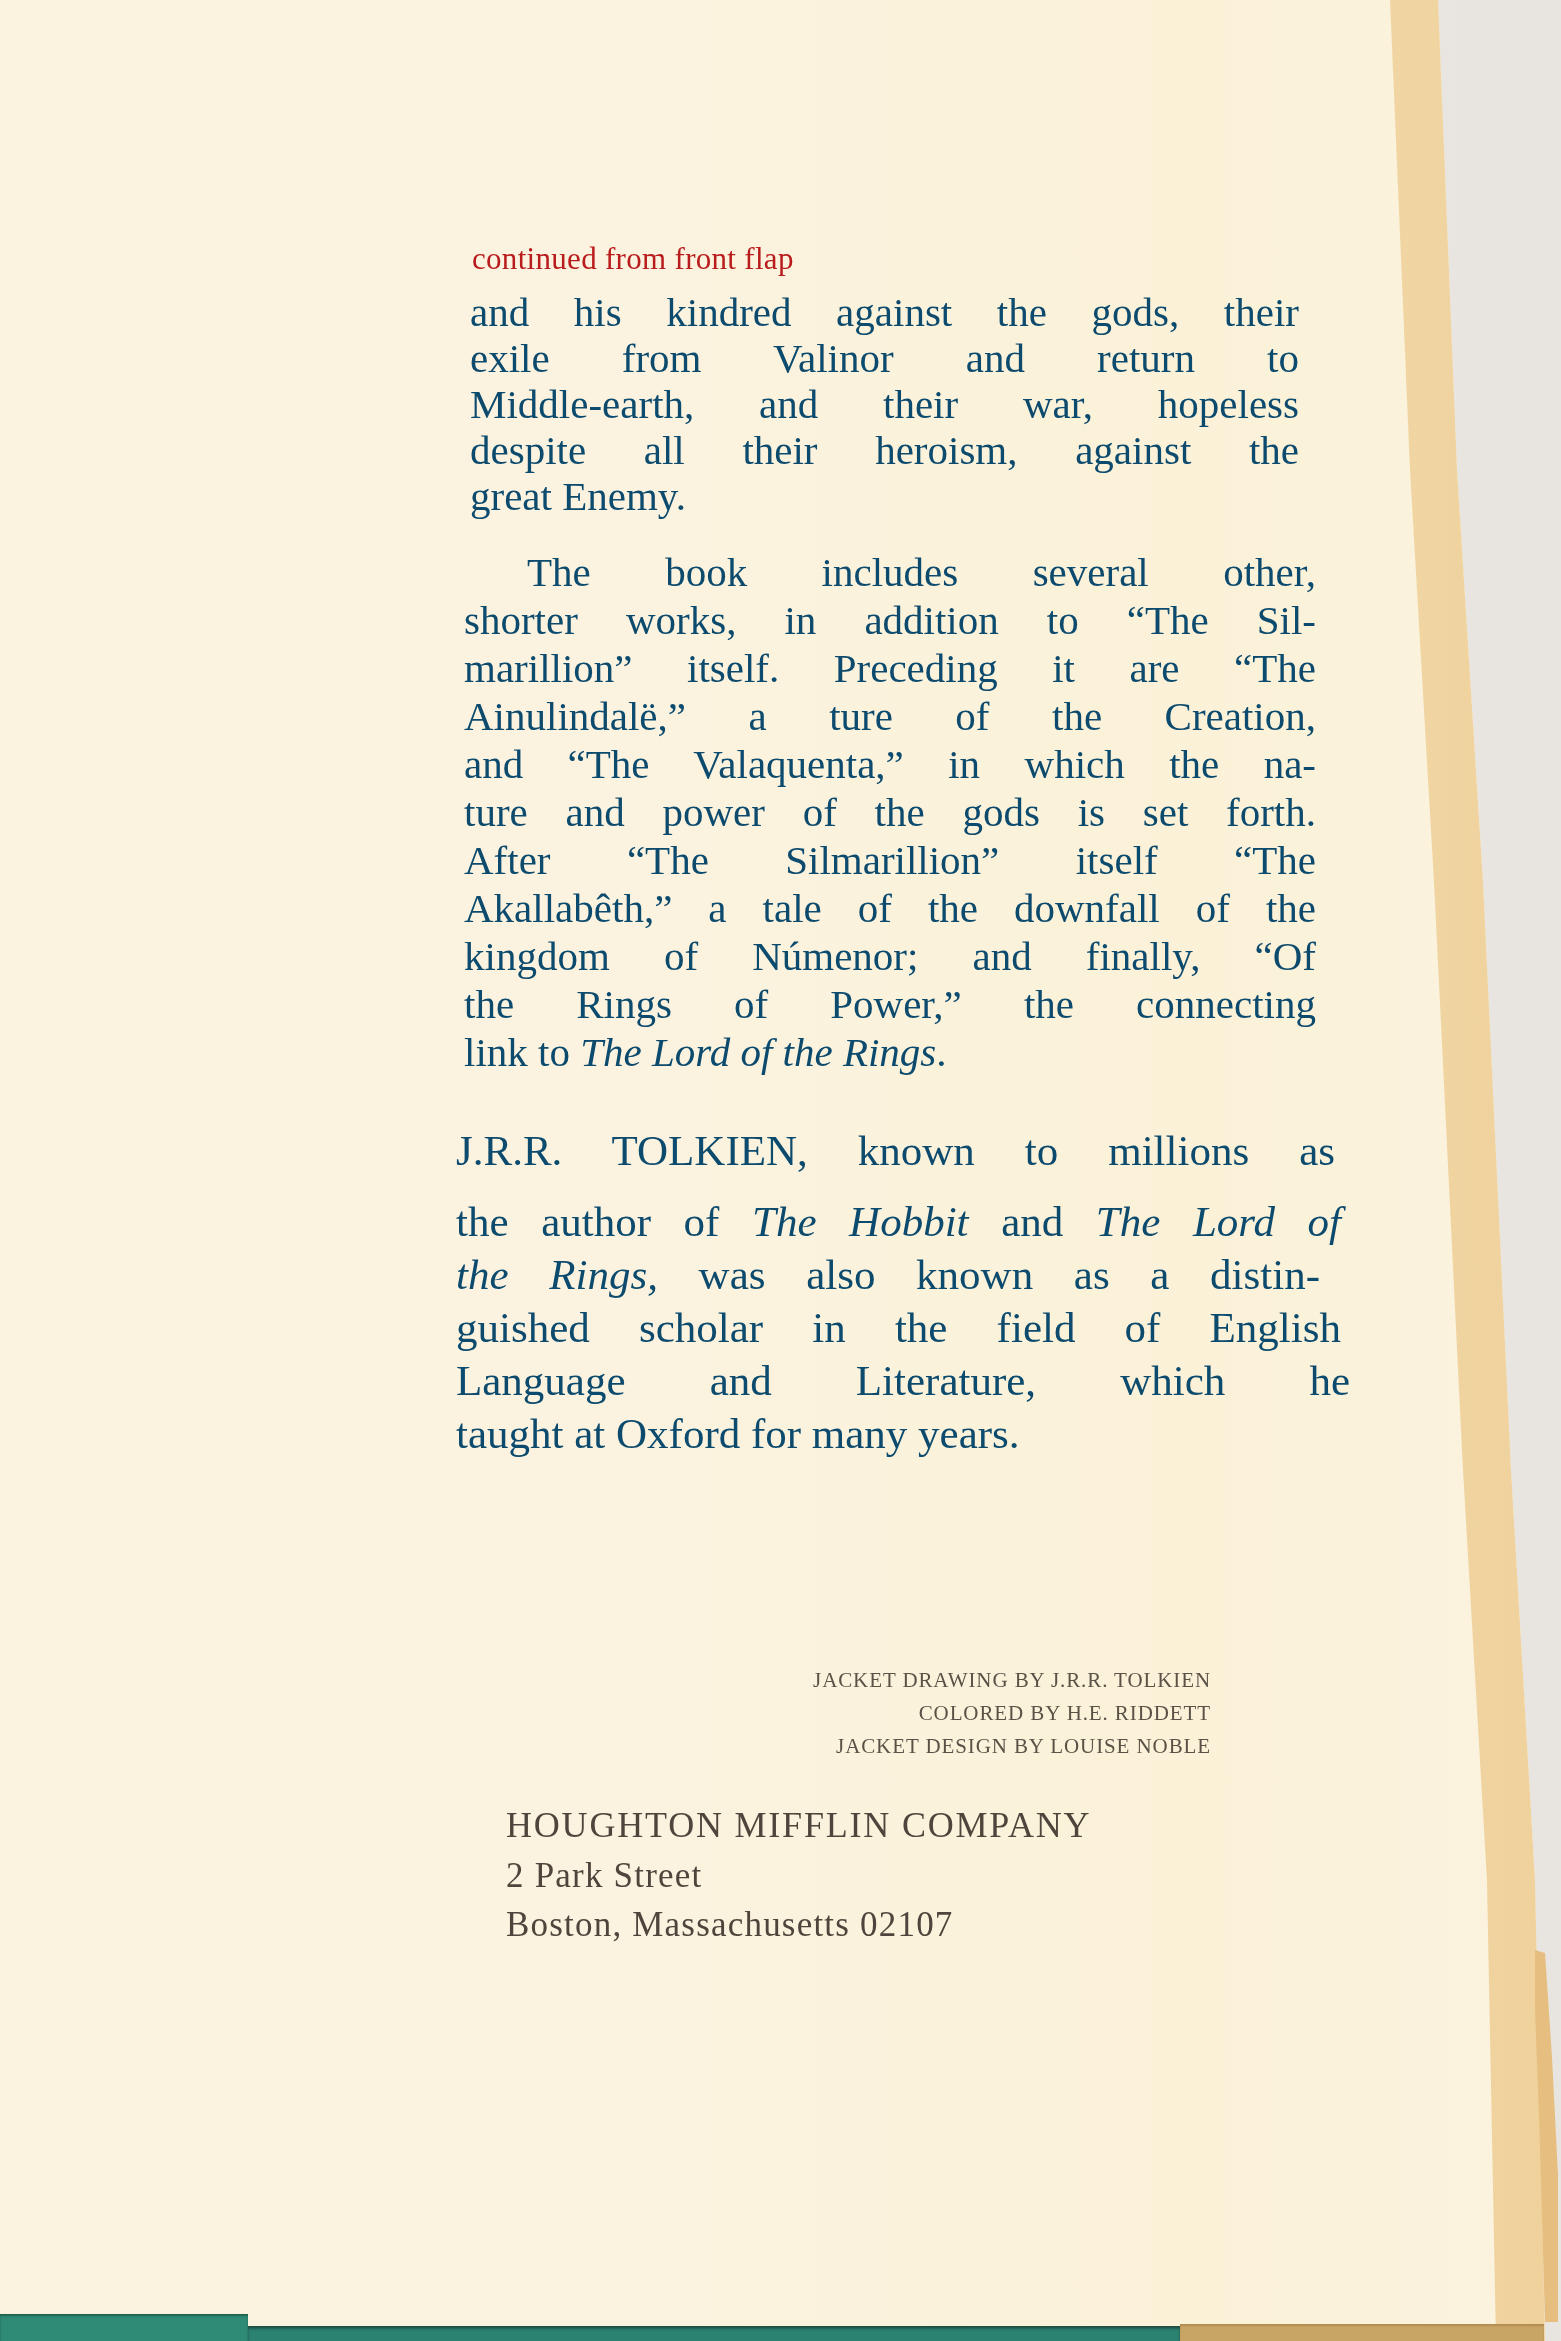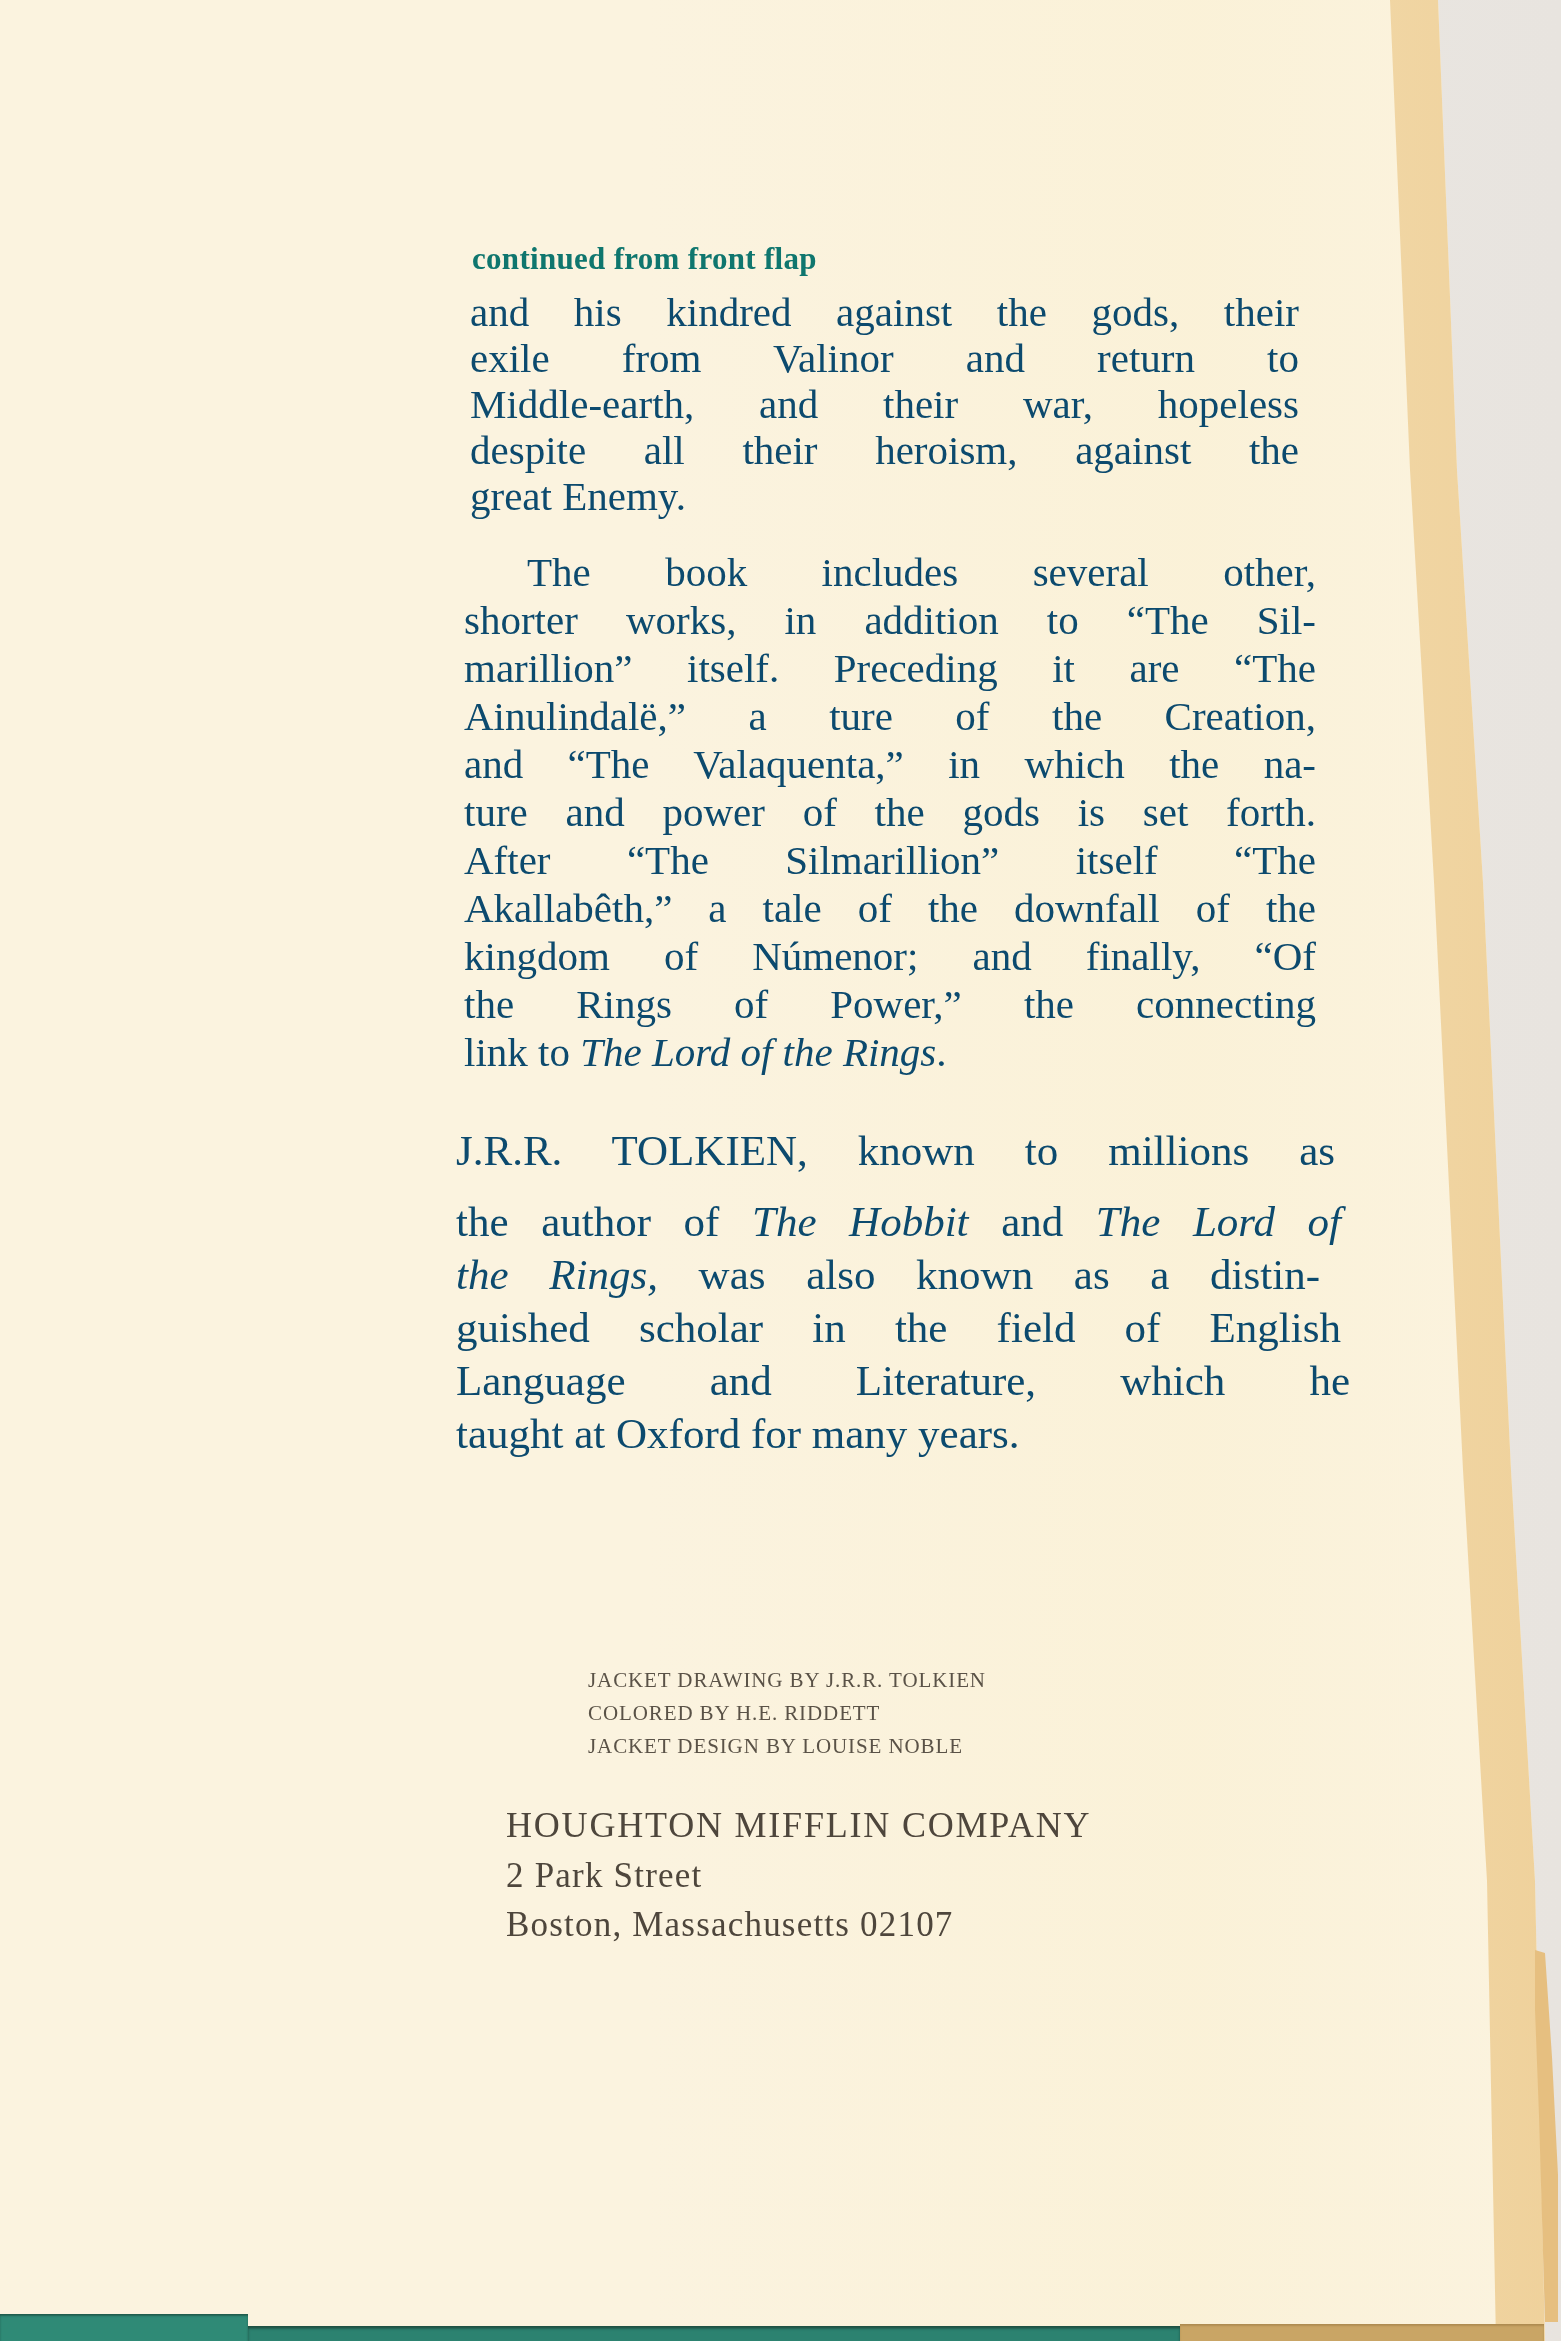--- a/index.html
+++ b/index.html
@@ -88,23 +88,22 @@
   
   .text {
     color: #0c4a6e;
     position: absolute;
   }
   .continued {
     left: 472px;
     top: 241px;
     font-size: 31px;
     letter-spacing: 0.3px;
-    color: #0f766e;
+    color: #b91c1c;
     white-space: nowrap;
-    font-weight: bold;
   }
   .para {
     font-size: 41px;
     line-height: 46px;
     white-space: nowrap;
   }
   .para .line {
     display: block;
     text-align: justify;
     text-align-last: justify;
@@ -139,21 +138,21 @@
   .para3 .line:nth-child(2) { width: 885px; margin-top: 18px; }
   .para3 .line:nth-child(3) { width: 864px; }
   .para3 .line:nth-child(4) { width: 885px; }
   .para3 .line:nth-child(5) { width: 894px; }
   .it { font-style: italic; }
 
   .credits {
     left: 588px;
     top: 1664px;
     width: 623px;
-    text-align: left;
+    text-align: right;
     font-size: 21px;
     line-height: 33px;
     letter-spacing: 0.9px;
     color: #5a5247;
   }
   .credits .cl { display: block; }
 
   .publisher {
     left: 506px;
     top: 1800px;

